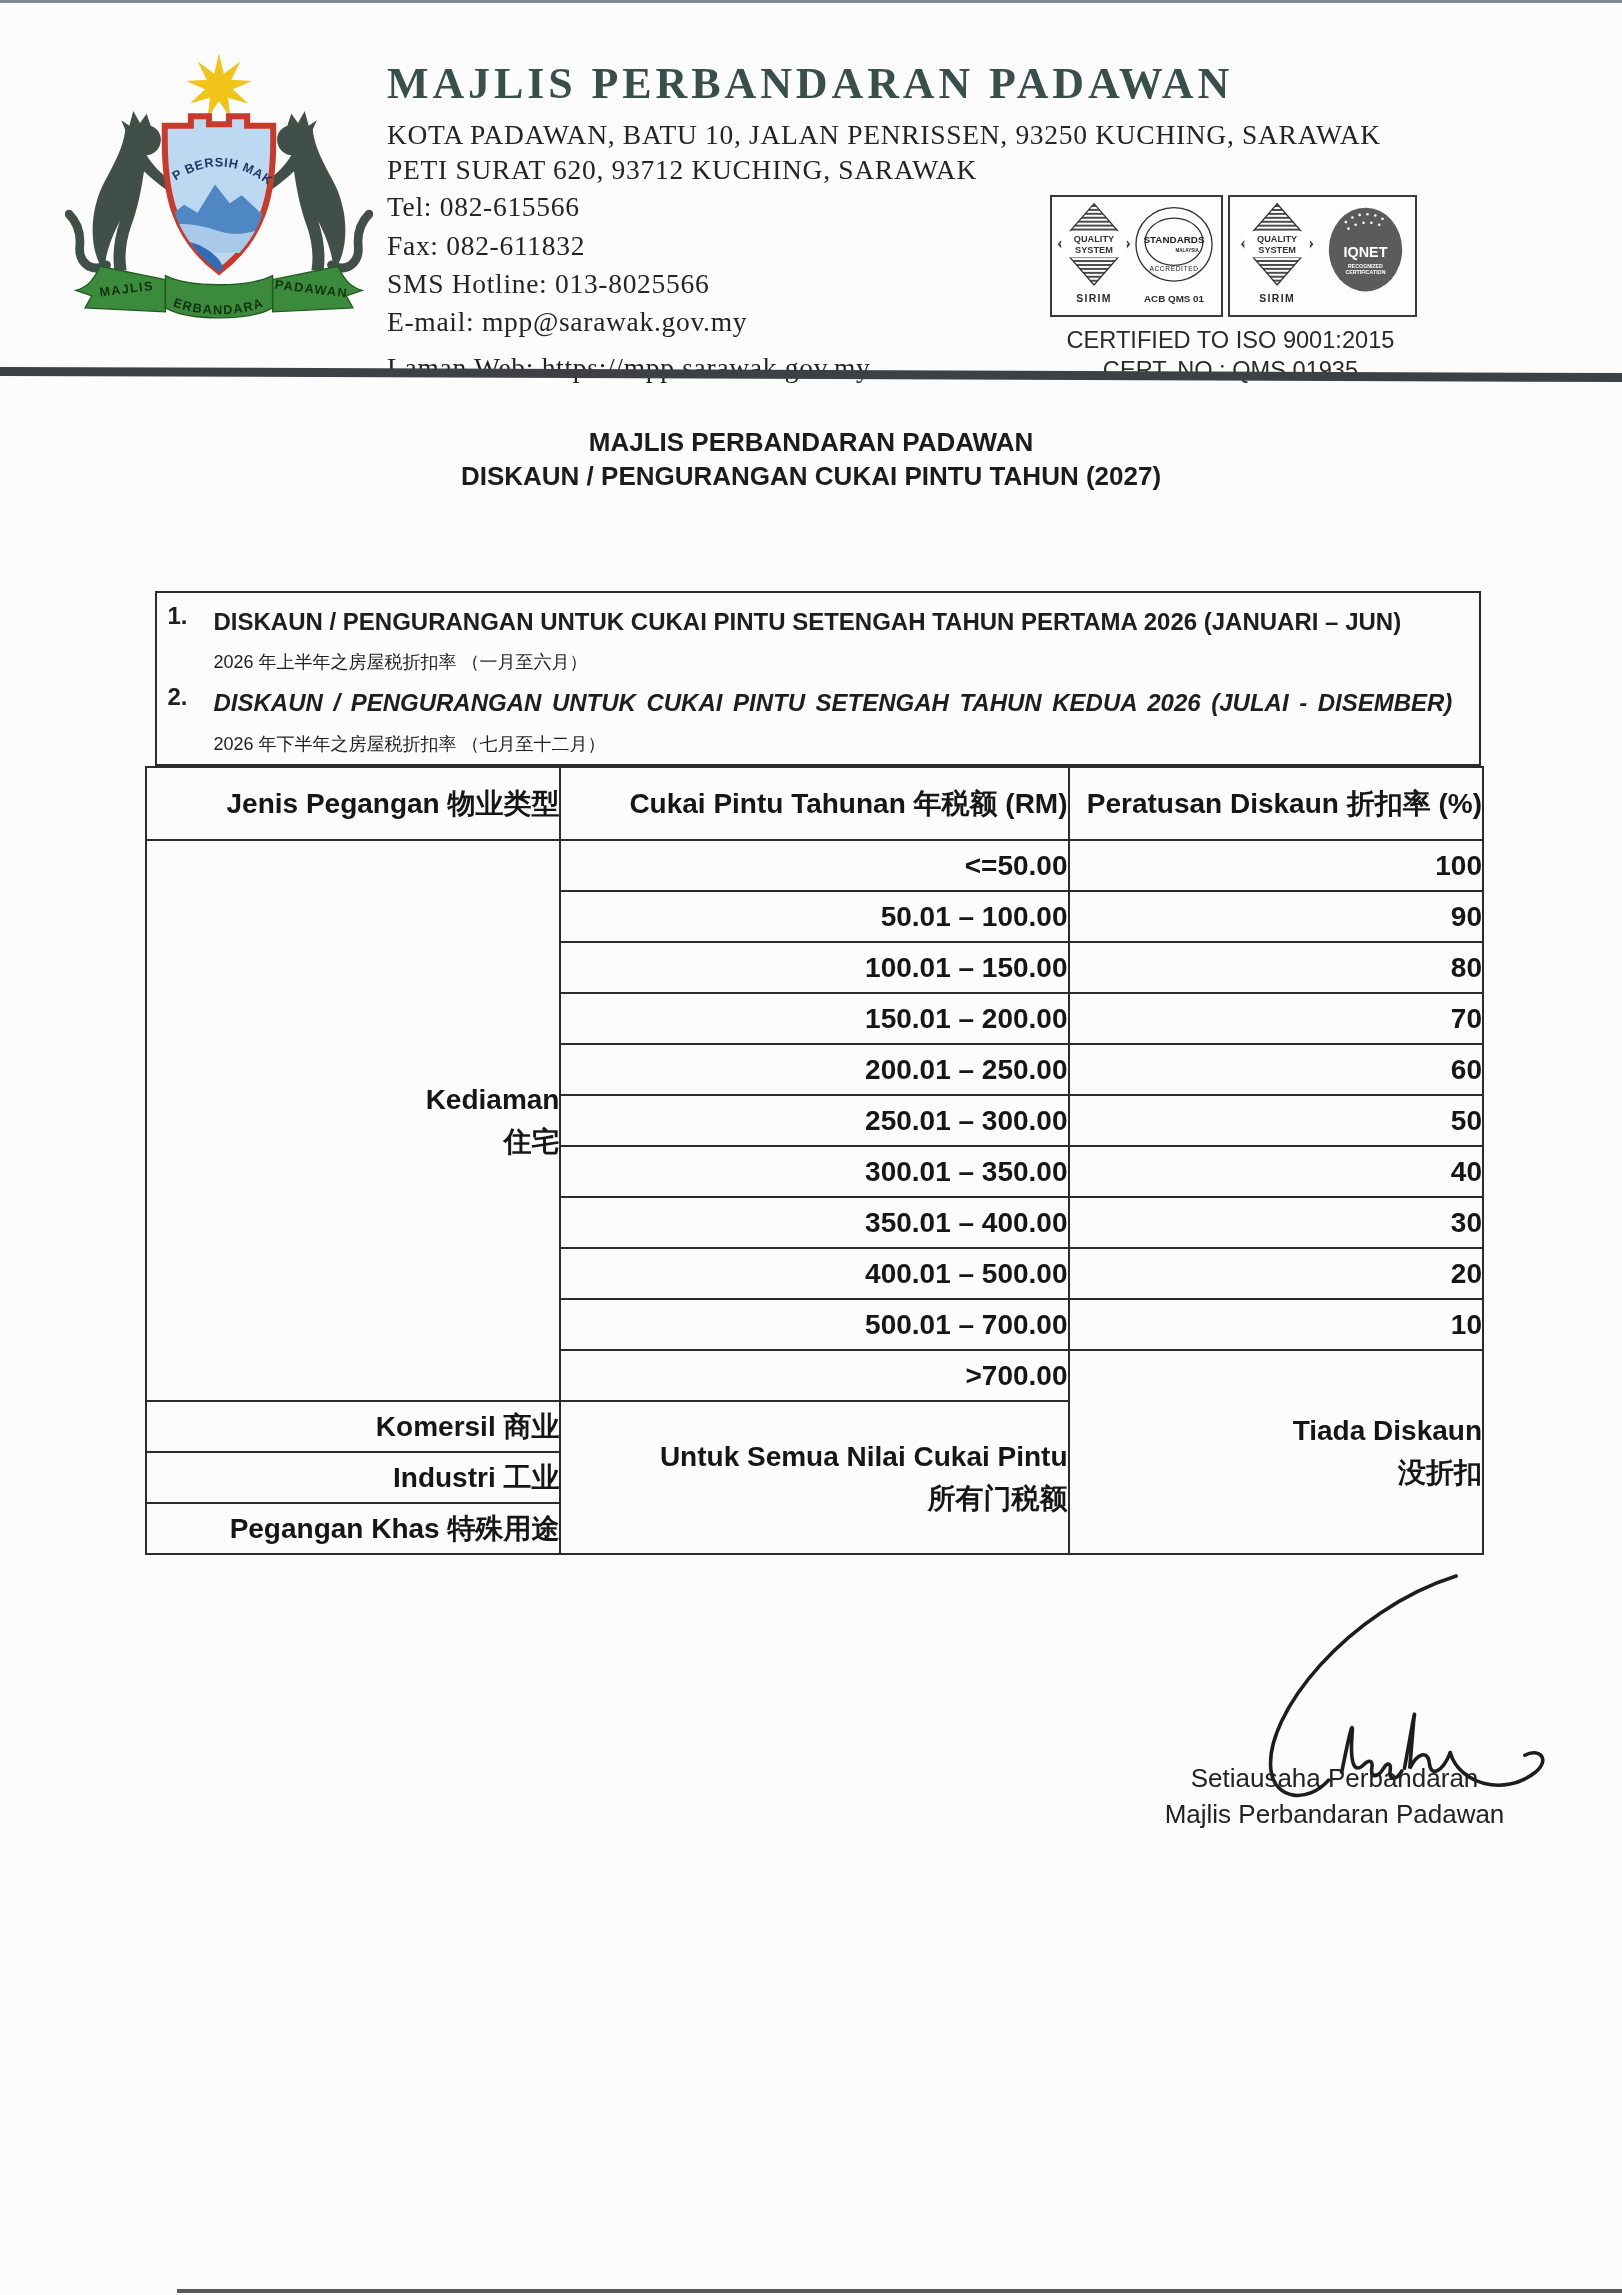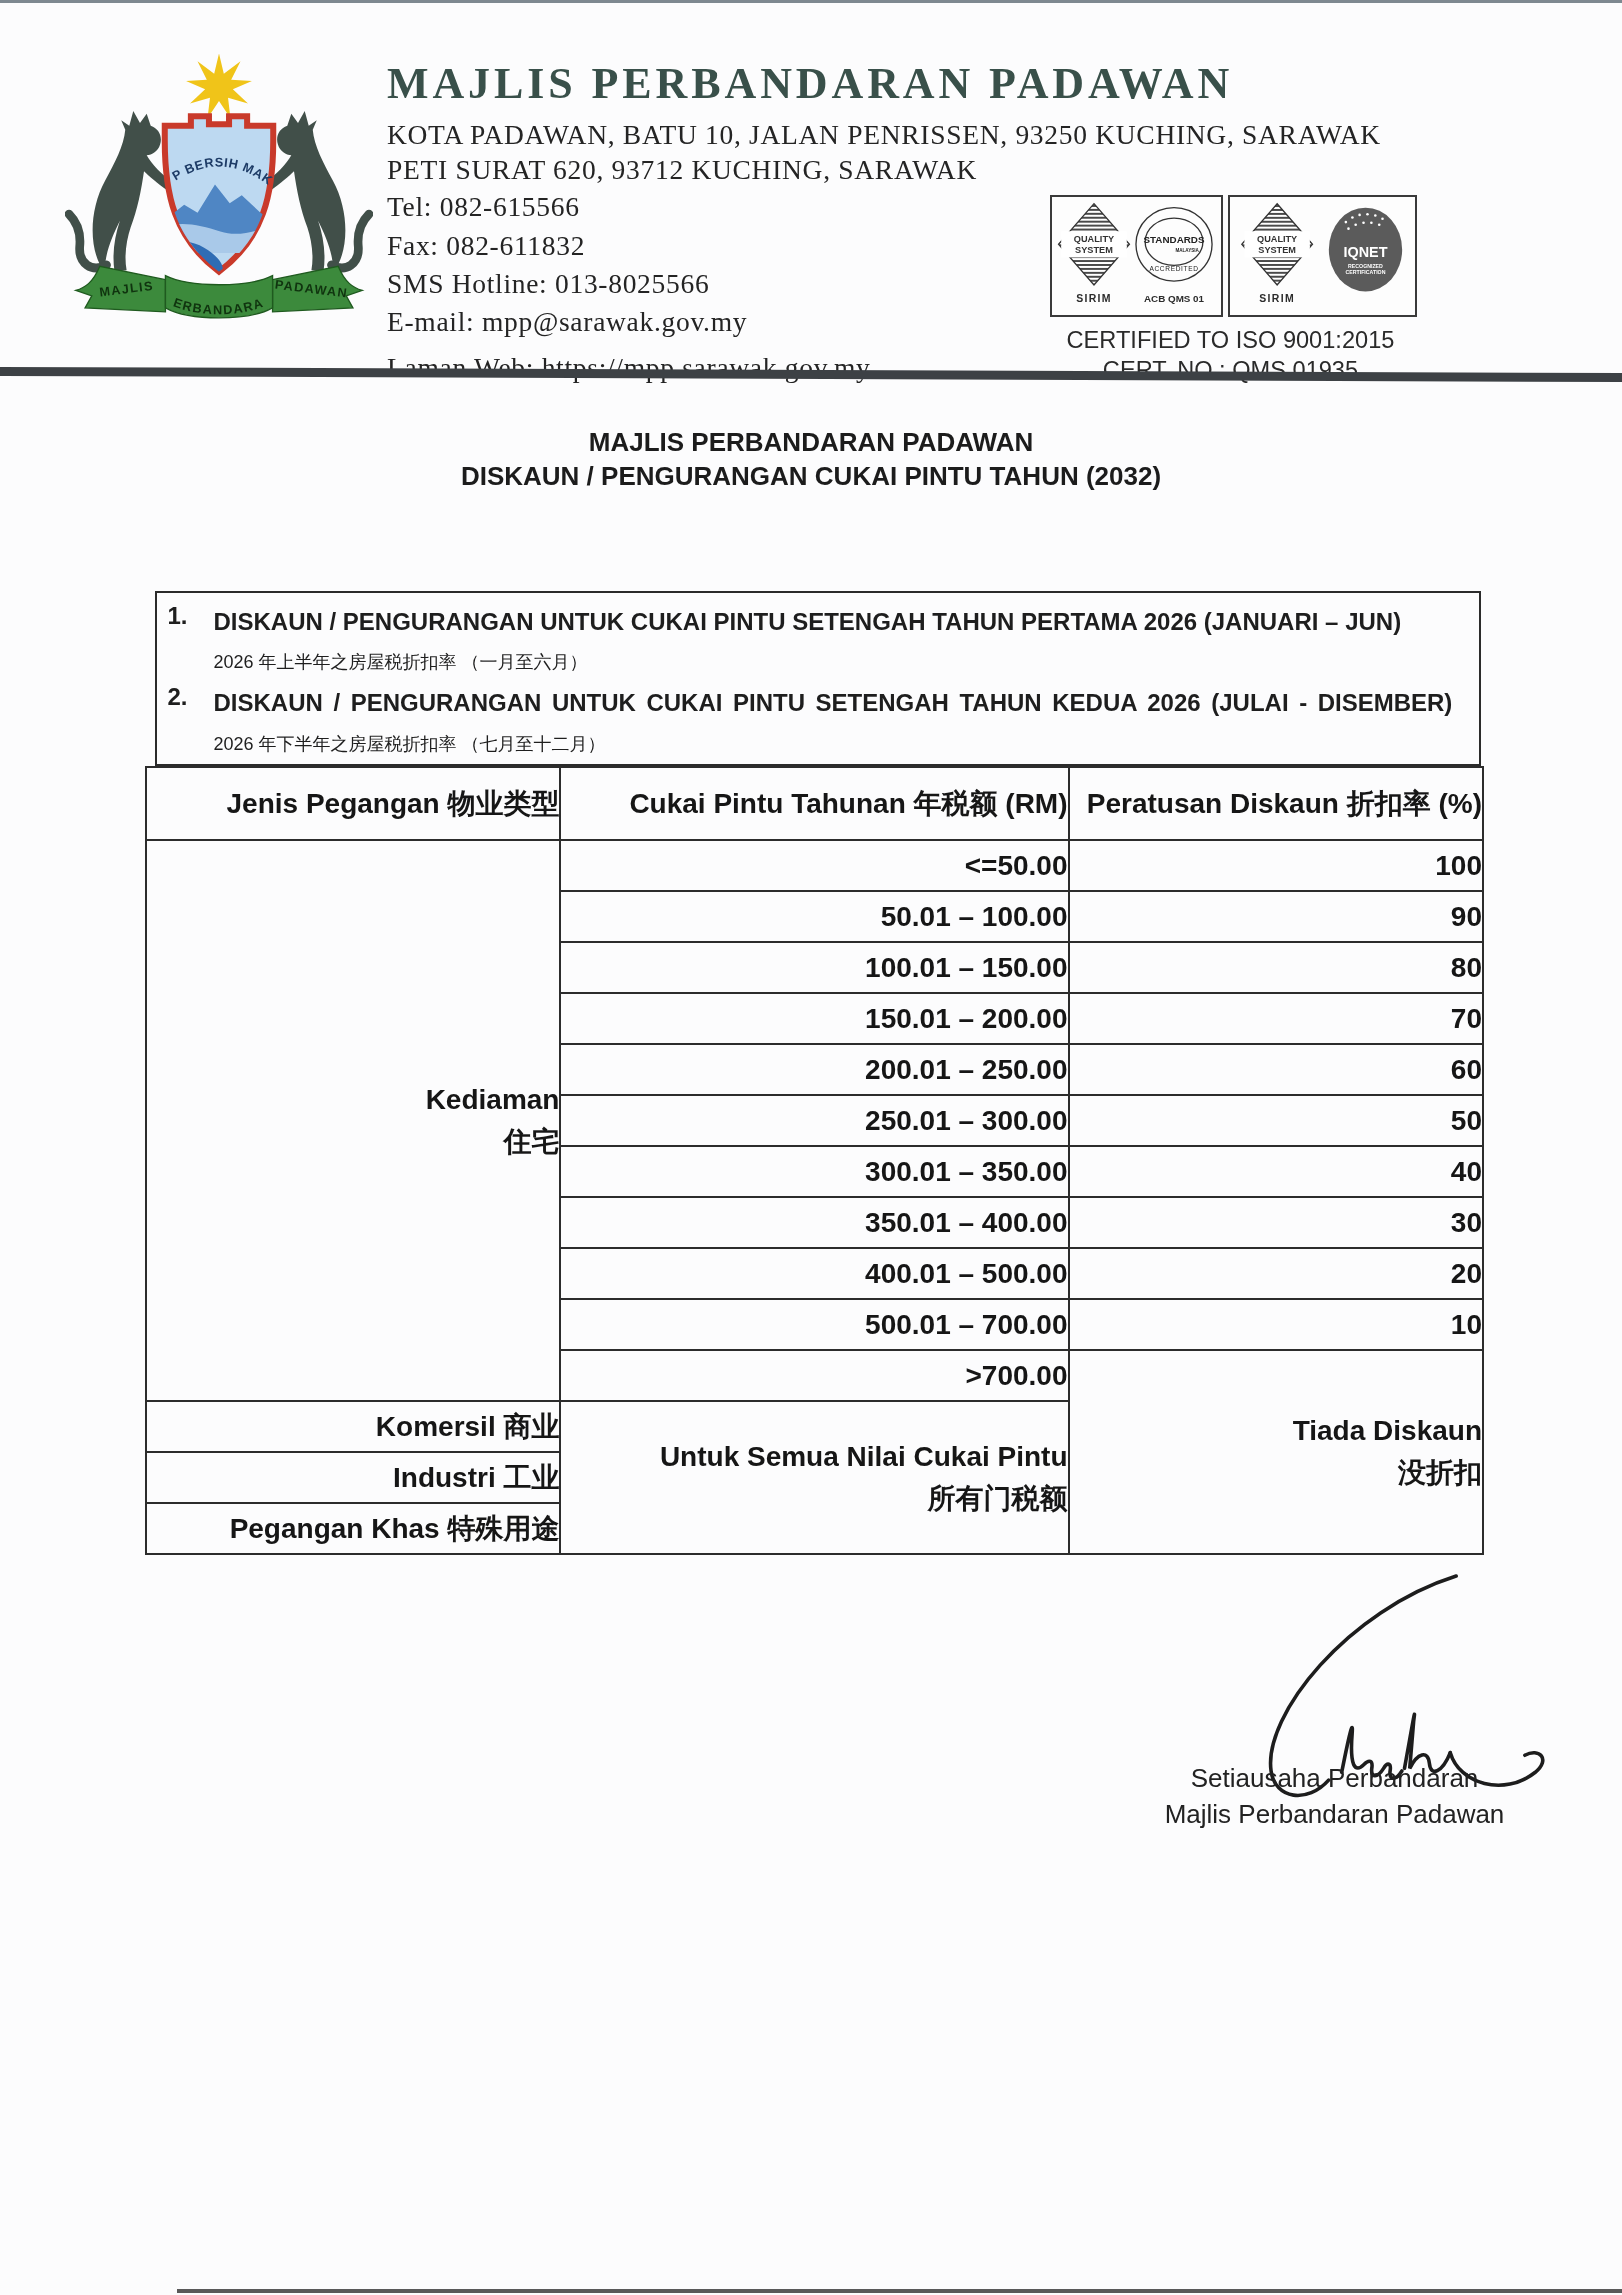--- a/index.html
+++ b/index.html
@@ -175,31 +175,31 @@
   </div>
 
   <div class="abs" id="cert-lines">
     <div>CERTIFIED TO ISO 9001:2015</div>
     <div>CERT. NO.: QMS 01935</div>
   </div>
 
   <div class="abs" id="separator-bar"></div>
 
   <div class="abs title-line" id="title1">MAJLIS PERBANDARAN PADAWAN</div>
-  <div class="abs title-line" id="title2">DISKAUN / PENGURANGAN CUKAI PINTU TAHUN (2032)</div>
+  <div class="abs title-line" id="title2">DISKAUN / PENGURANGAN CUKAI PINTU TAHUN (2027)</div>
 
   <div class="abs" id="notes-box">
     <div class="note-row">
       <div class="note-num">1.</div>
       <div class="note-text">DISKAUN / PENGURANGAN UNTUK CUKAI PINTU SETENGAH TAHUN PERTAMA 2026 (JANUARI – JUN)</div>
     </div>
     <div class="note-cn">2026 年上半年之房屋税折扣率 （一月至六月）</div>
     <div class="note-row">
       <div class="note-num">2.</div>
-      <div class="note-text" style="word-spacing:3.9px;">DISKAUN / PENGURANGAN UNTUK CUKAI PINTU SETENGAH TAHUN KEDUA 2026 (JULAI - DISEMBER)</div>
+      <div class="note-text" style="word-spacing:3.9px;font-style:italic;">DISKAUN / PENGURANGAN UNTUK CUKAI PINTU SETENGAH TAHUN KEDUA 2026 (JULAI - DISEMBER)</div>
     </div>
     <div class="note-cn">2026 年下半年之房屋税折扣率 （七月至十二月）</div>
   </div>
 
   <div class="abs" id="rates-wrap">
     <table class="rates">
       <colgroup>
           <col style="width:31%">
           <col style="width:38%">
           <col style="width:31%">

